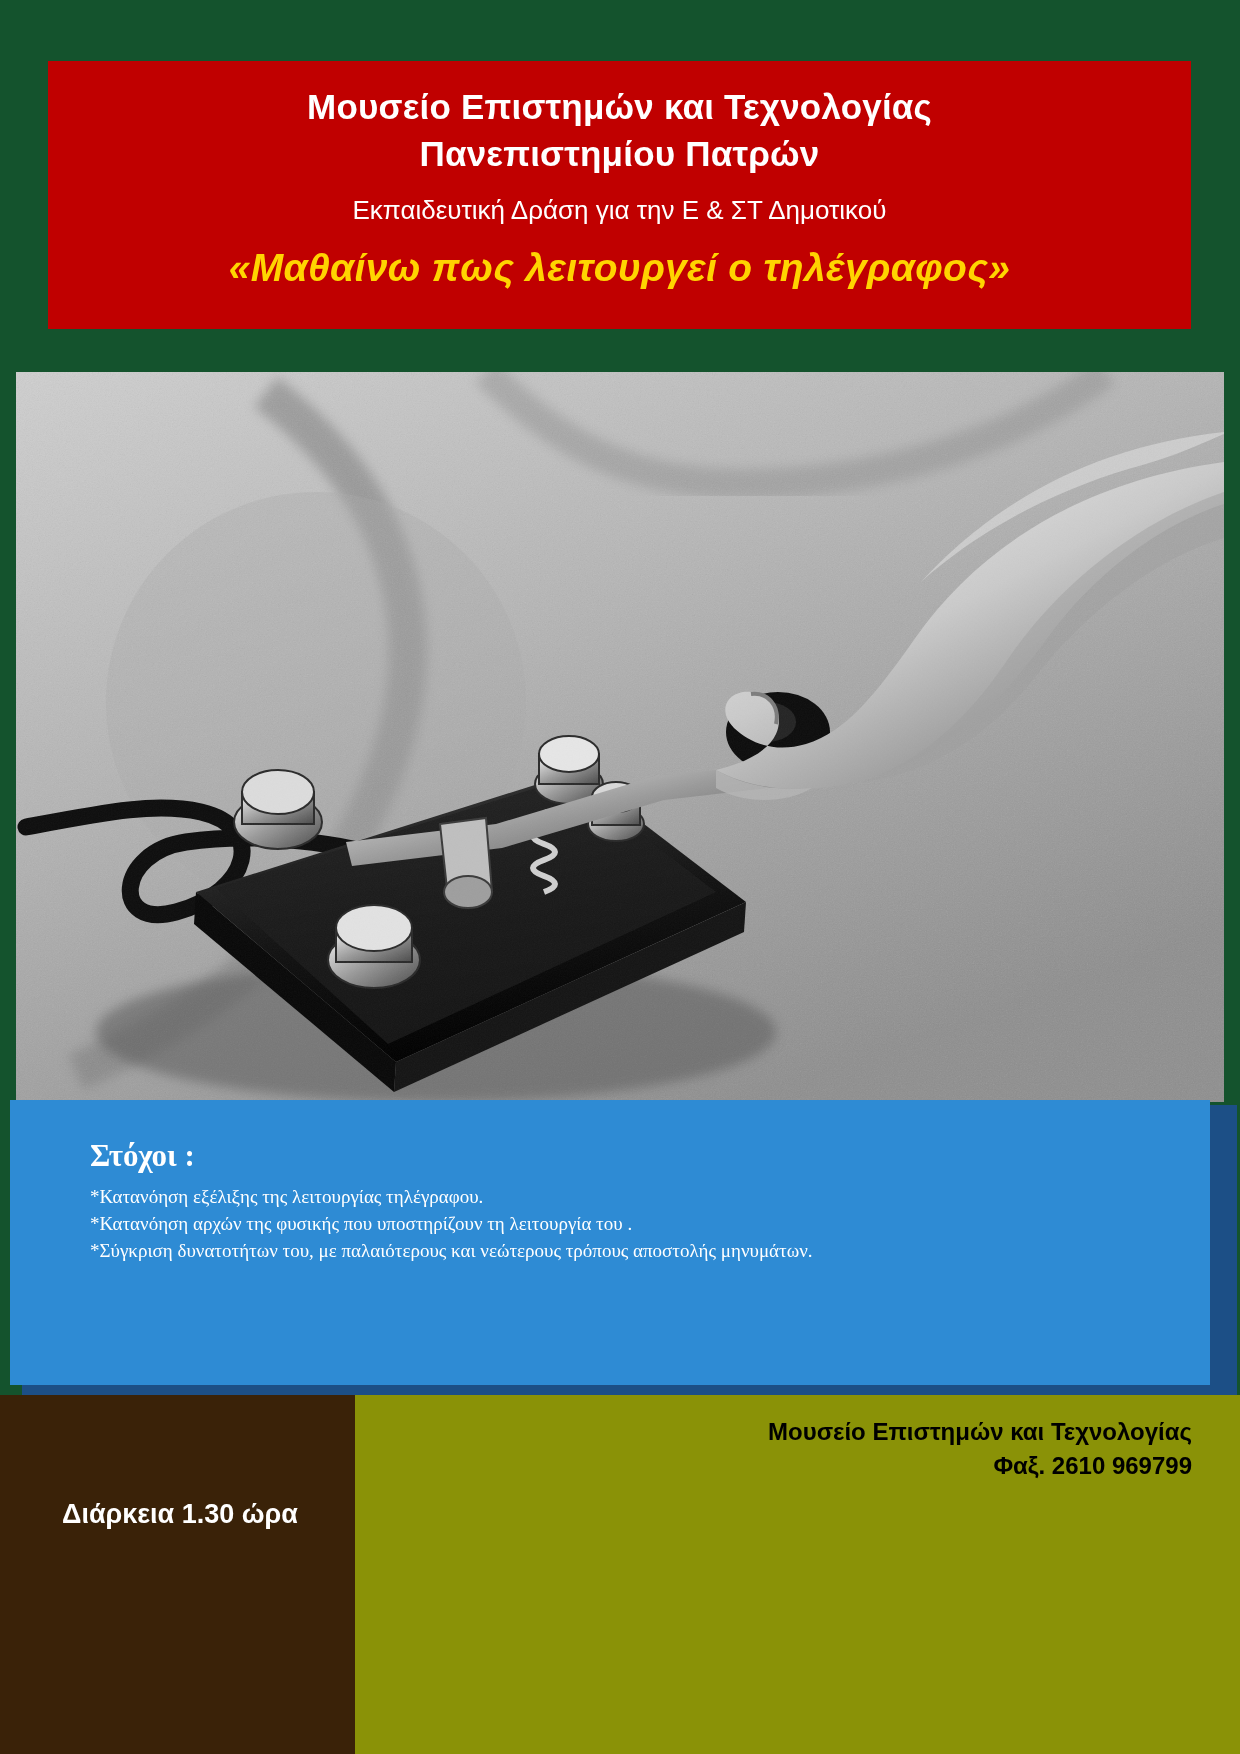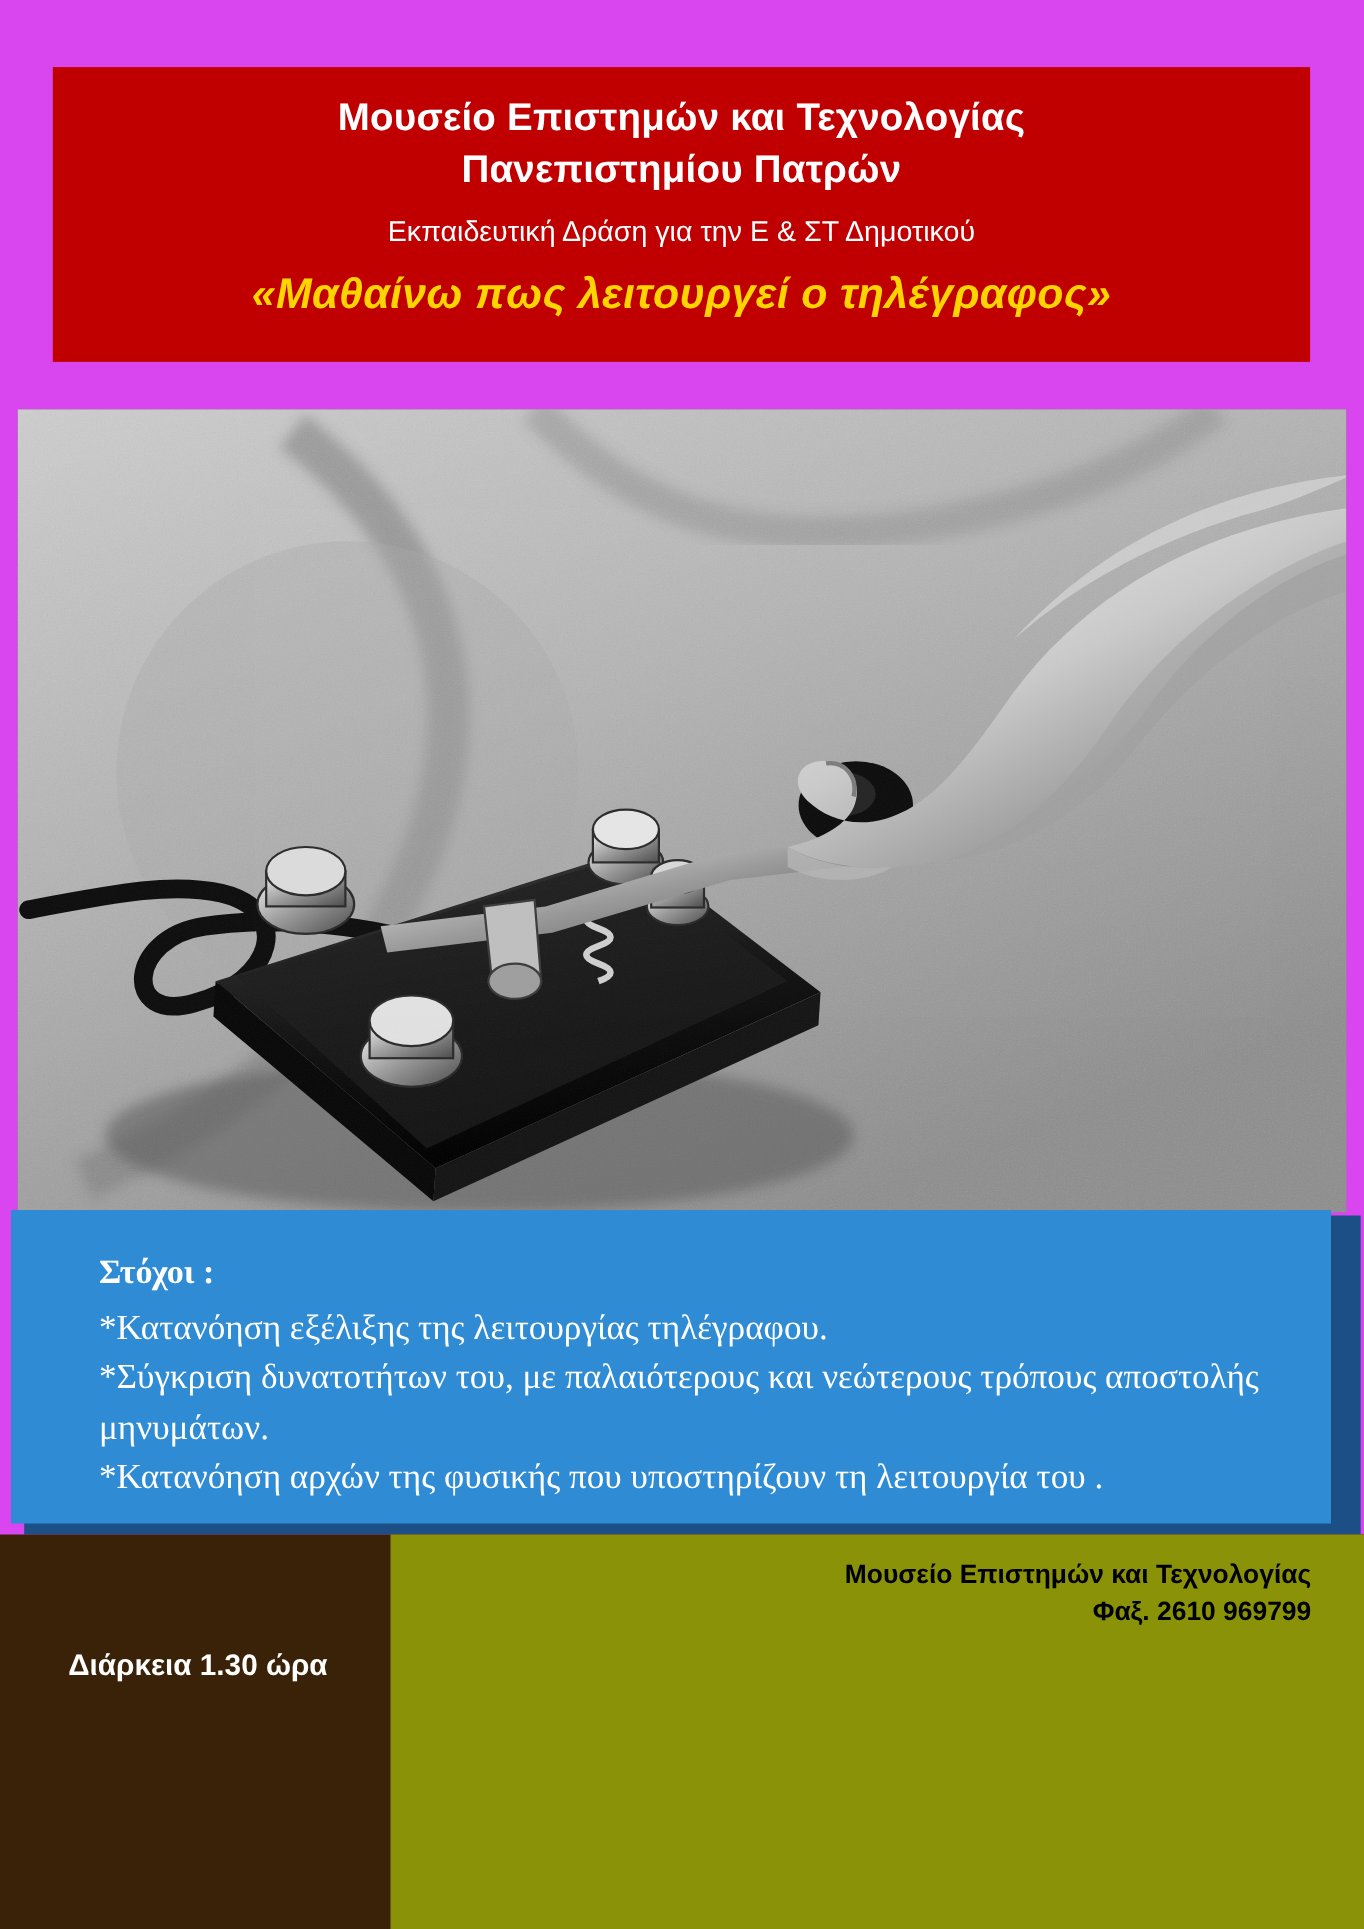--- a/index.html
+++ b/index.html
@@ -13,21 +13,21 @@
     font-family: "Liberation Sans", sans-serif;
     overflow: hidden;
     position: relative;
   }
 
   
   .poster {
     position: relative;
     width: 1240px;
     height: 1754px;
-    background: #d946ef;
+    background: #14532d;
     overflow: hidden;
   }
 
   
   .header-banner {
     position: absolute;
     left: 48px;
     top: 61px;
     width: 1143px;
     height: 268px;
@@ -93,21 +93,21 @@
   .obj-title {
     color: #ffffff;
     font-family: "Liberation Serif", serif;
     font-size: 31px;
     font-weight: bold;
     margin-bottom: 10px;
   }
   .obj-line {
     color: #ffffff;
     font-family: "Liberation Serif", serif;
-    font-size: 32px;
+    font-size: 19px;
     line-height: 1.42;
   }
 
   
   .footer-left {
     position: absolute;
     left: 0;
     top: 1395px;
     width: 1240px;
     height: 359px;
@@ -243,22 +243,22 @@
       <path d="M735,322 C752,320 764,334 760,352" stroke="#7c7c7c" stroke-width="4" fill="none"></path>
 
       <rect width="1208" height="730" filter="url(#grain)" opacity="0.25"></rect>
     </svg>
   </div>
 
   <div class="objectives-shadow"></div>
   <div class="objectives">
     <div class="obj-title">Στόχοι :</div>
     <div class="obj-line">*Κατανόηση εξέλιξης της λειτουργίας τηλέγραφου.</div>
+    <div class="obj-line">*Κατανόηση  αρχών της φυσικής που υποστηρίζουν τη λειτουργία του .</div>
     <div class="obj-line">*Σύγκριση δυνατοτήτων του, με παλαιότερους και νεώτερους τρόπους αποστολής μηνυμάτων.</div>
-    <div class="obj-line">*Κατανόηση  αρχών της φυσικής που υποστηρίζουν τη λειτουργία του .</div>
   </div>
 
   <div class="footer-left"></div>
   <div class="footer-duration">Διάρκεια 1.30 ώρα</div>
 
   <div class="footer-green">
     <div class="fline bold">Μουσείο Επιστημών και Τεχνολογίας</div>
     <div class="fline bold">Φαξ. 2610 969799</div>
   </div>
 

